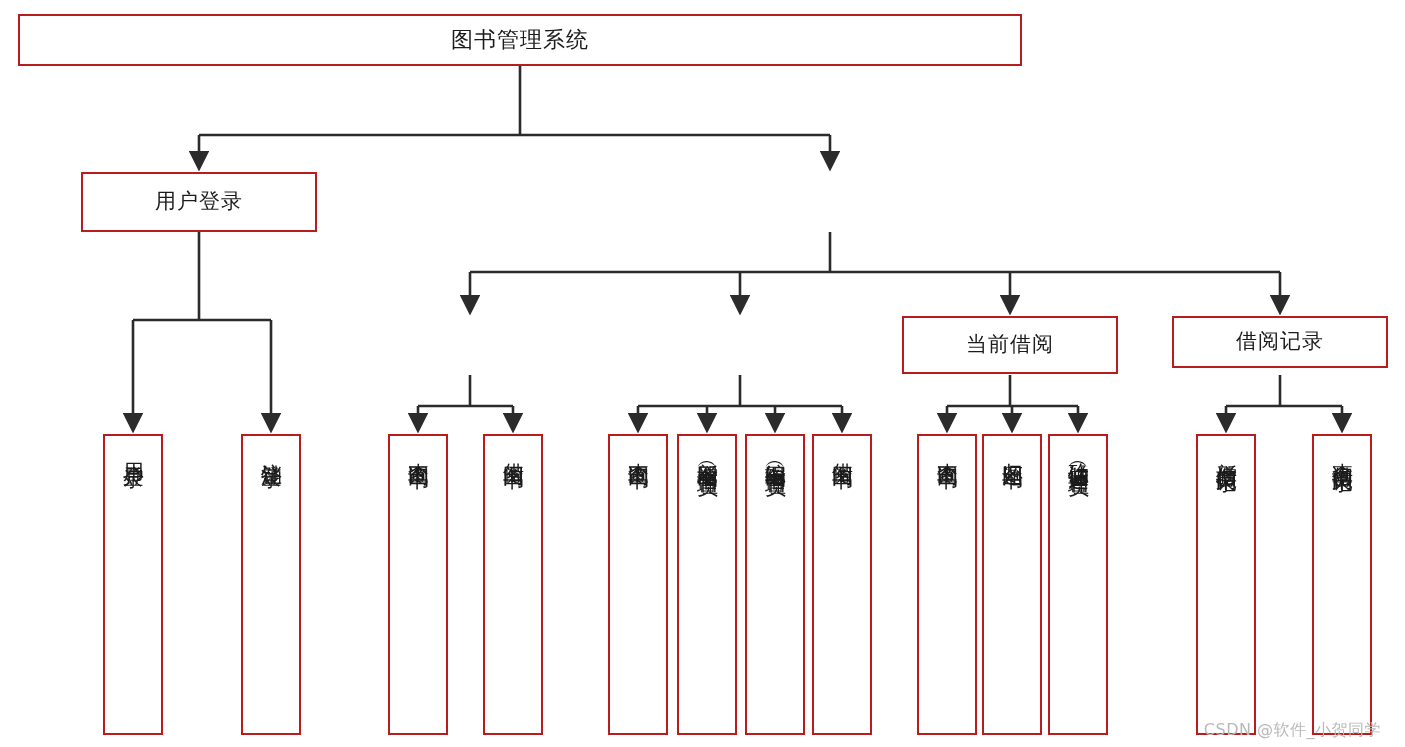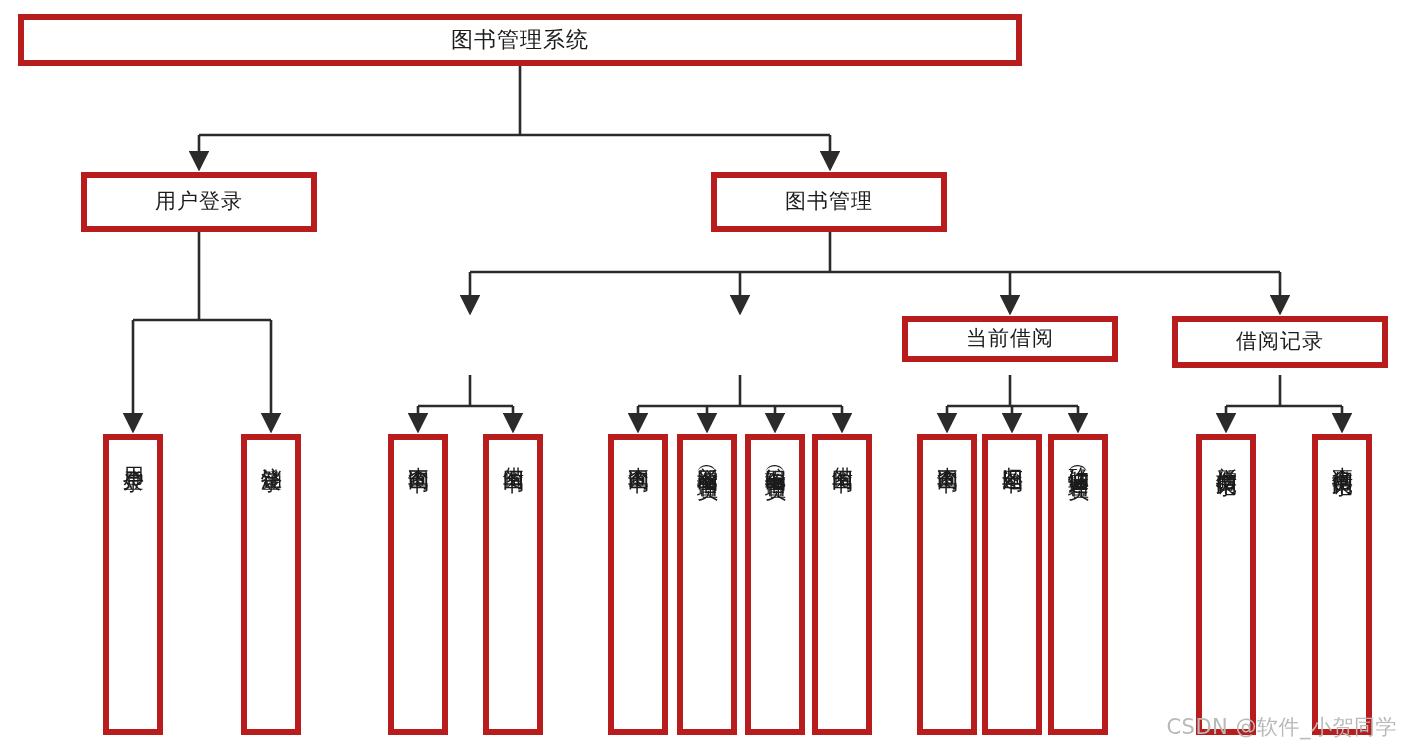--- a/index.html
+++ b/index.html
@@ -22,21 +22,21 @@
     left: 0;
     top: 0;
     width: 1405px;
     height: 747px;
     pointer-events: none;
   }
   .node {
     position: absolute;
     box-sizing: border-box;
     background: #ffffff;
-    border: 6px solid #b91c1c;
+    border: 2px solid #b91c1c;
     display: flex;
     align-items: center;
     justify-content: center;
     color: #1b1b1b;
   }
   .node-h .label {
     font-size: 21px;
     line-height: 1.2;
     letter-spacing: 1px;
     white-space: nowrap;
@@ -52,23 +52,23 @@
   .node-v .label {
     writing-mode: vertical-rl;
     text-orientation: upright;
     font-size: 21px;
     line-height: 1.38;
     letter-spacing: 2px;
     white-space: nowrap;
   }
   .watermark {
     position: absolute;
-    right: 8px;
+    right: 24px;
     bottom: 6px;
-    font-size: 21px;
+    font-size: 16px;
     color: #b9b9b9;
     letter-spacing: 0.5px;
     white-space: nowrap;
   }
 </style>
 </head>
 <body>
 
 <div id="canvas">
 
@@ -122,25 +122,22 @@
     </g>
   </svg>
 
   <div class="node node-h node-root" style="left:18px; top:14px; width:1004px; height:52px;">
     <span class="label">图书管理系统</span>
   </div>
 
   <div class="node node-h" style="left:81px; top:172px; width:236px; height:60px;">
     <span class="label">用户登录</span>
   </div>
-  <div class="node node-h" style="left:711px; top:172px; width:236px; height:60px;">
-    <span class="label">图书管理</span>
-  </div>
 
-  <div class="node node-h" style="left:902px; top:316px; width:216px; height:46px;">
+  <div class="node node-h" style="left:902px; top:316px; width:216px; height:58px;">
     <span class="label">当前借阅</span>
   </div>
   <div class="node node-h" style="left:1172px; top:316px; width:216px; height:52px;">
     <span class="label">借阅记录</span>
   </div>
 
   <div class="node node-v" style="left:103px; top:434px; width:60px; height:301px;">
     <span class="label">用户登录</span>
   </div>
   <div class="node node-v" style="left:241px; top:434px; width:60px; height:301px;">

